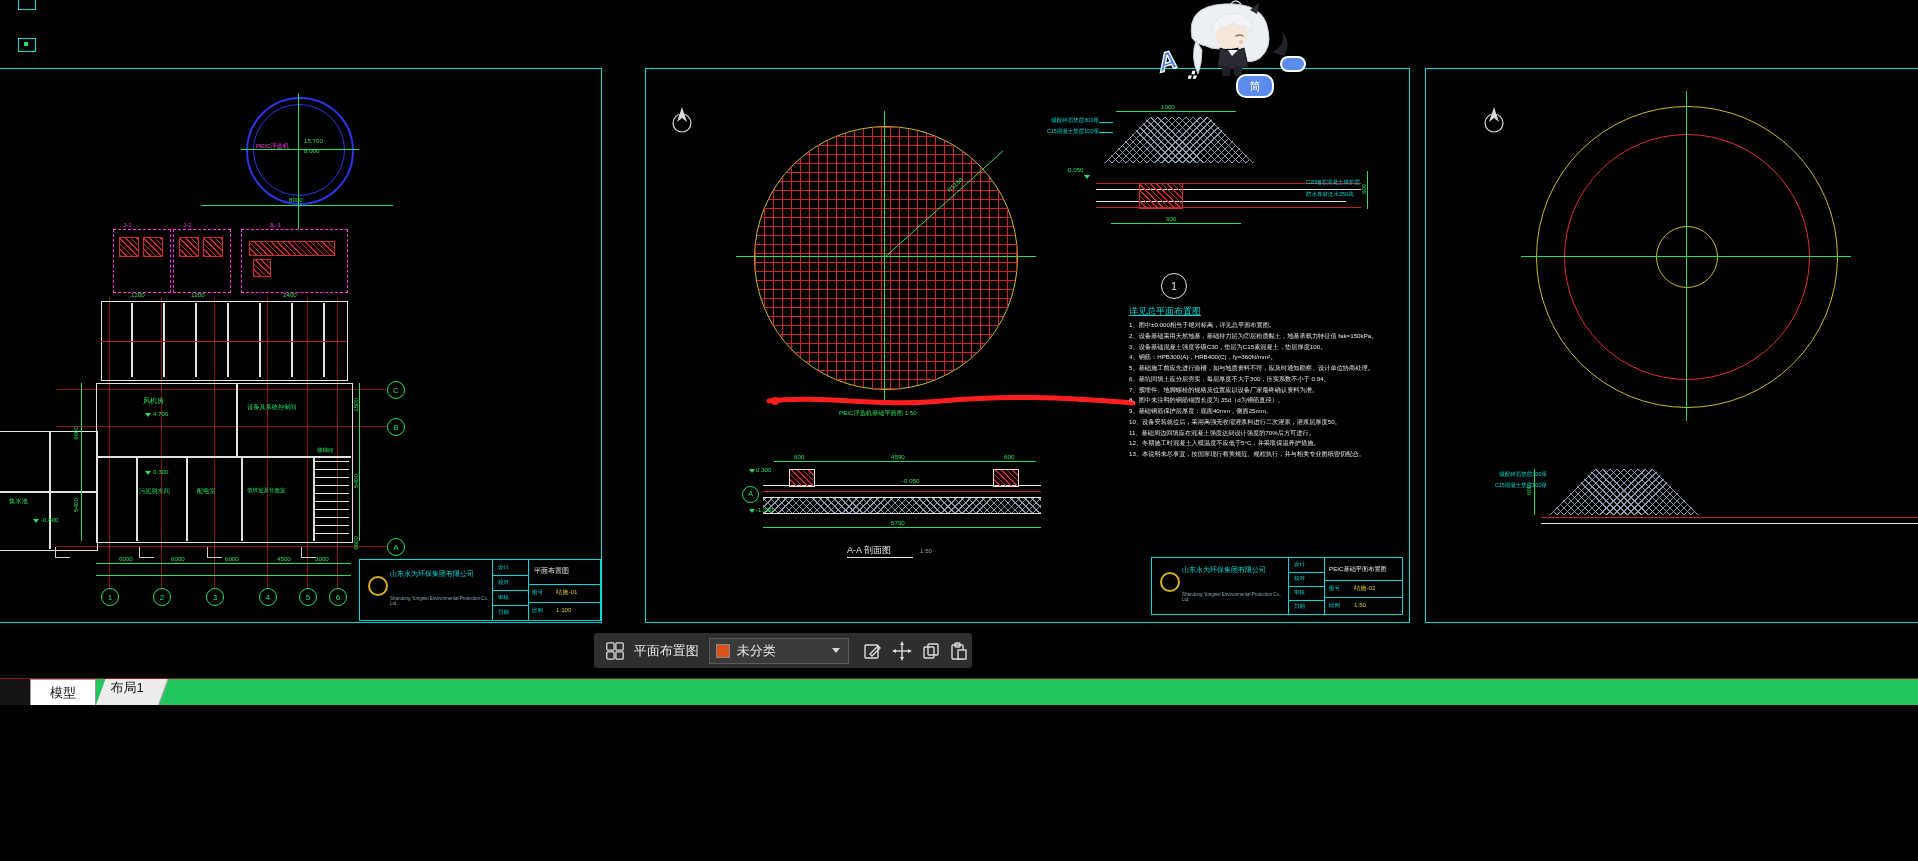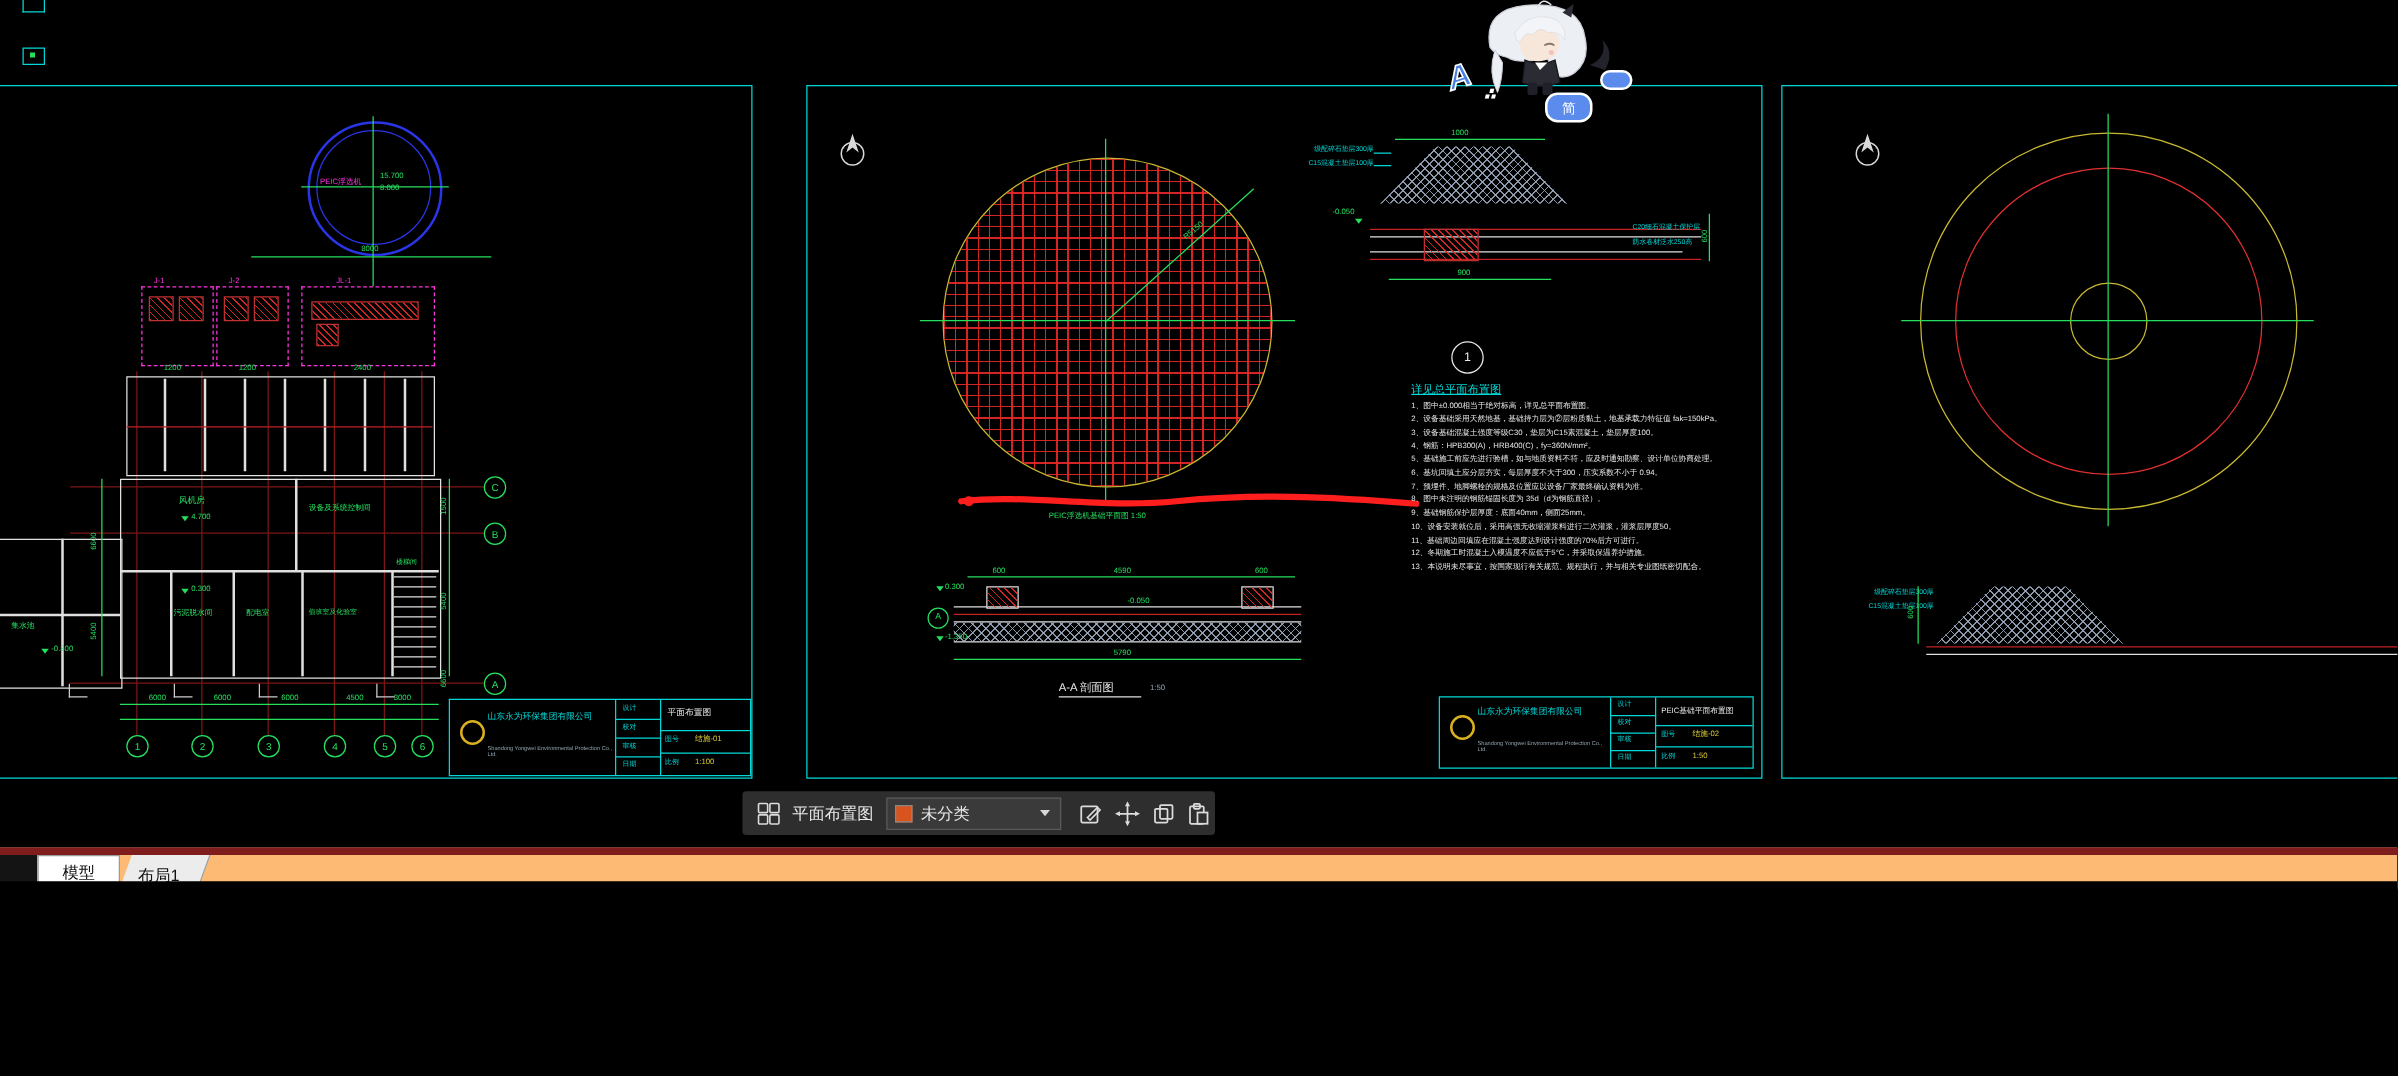--- a/index.html
+++ b/index.html
@@ -35,24 +35,24 @@
   .tb{border:1.2px solid #00d8d8}
   .tb .cell-line{position:absolute;border-color:#00d8d8}
   .logo-ring{border:2px solid #d8b020;border-radius:50%}
   
   .toolbar{position:absolute;background:#2e2e2e;border-radius:3px;display:flex;align-items:center;}
   .dropdown{background:#3a3a3a;border:1px solid #5a5a5a;display:flex;align-items:center;}
   .caret{width:0;height:0;border-left:4px solid transparent;border-right:4px solid transparent;border-top:5px solid #d8d8d8}
   .swatch{width:12px;height:12px;border:1px solid #888}
   .ticon{display:flex;align-items:center;justify-content:center;width:26px;height:26px;cursor:pointer}
   
-  .tabbar{position:absolute;background:#fdba74;border-top:6px solid #7f1d1d}
+  .tabbar{position:absolute;background:#22c55e;border-top:1px solid #7f1d1d}
   .tab-model{position:absolute;background:#fff;border:1px solid #9a9a9a;border-bottom:none;display:flex;align-items:center;justify-content:center;color:#111}
   .tab-skew{position:absolute;border-right:1px solid #9a9a9a;transform:skewX(-20deg);transform-origin:bottom left;background:#ececec}
-  .tab-label{position:absolute;color:#111;display:flex;align-items:flex-end;justify-content:center}
+  .tab-label{position:absolute;color:#111;display:flex;align-items:flex-start;justify-content:center}
   
   .bluemark{color:#4a7fe0;-webkit-text-stroke:1.3px #fff;font-style:italic;font-weight:bold}
   .cloud{background:#5b8ced;border:2px solid #fff;border-radius:10px;color:#fff;display:flex;align-items:center;justify-content:center}
 </style>
 </head>
 <body>
 
 <div id="app" class="abs" style="left:0;top:0;width:1918px;height:861px">
 
   <div class="abs" style="left:0;top:0;width:1918px;height:678px;background:#000">

